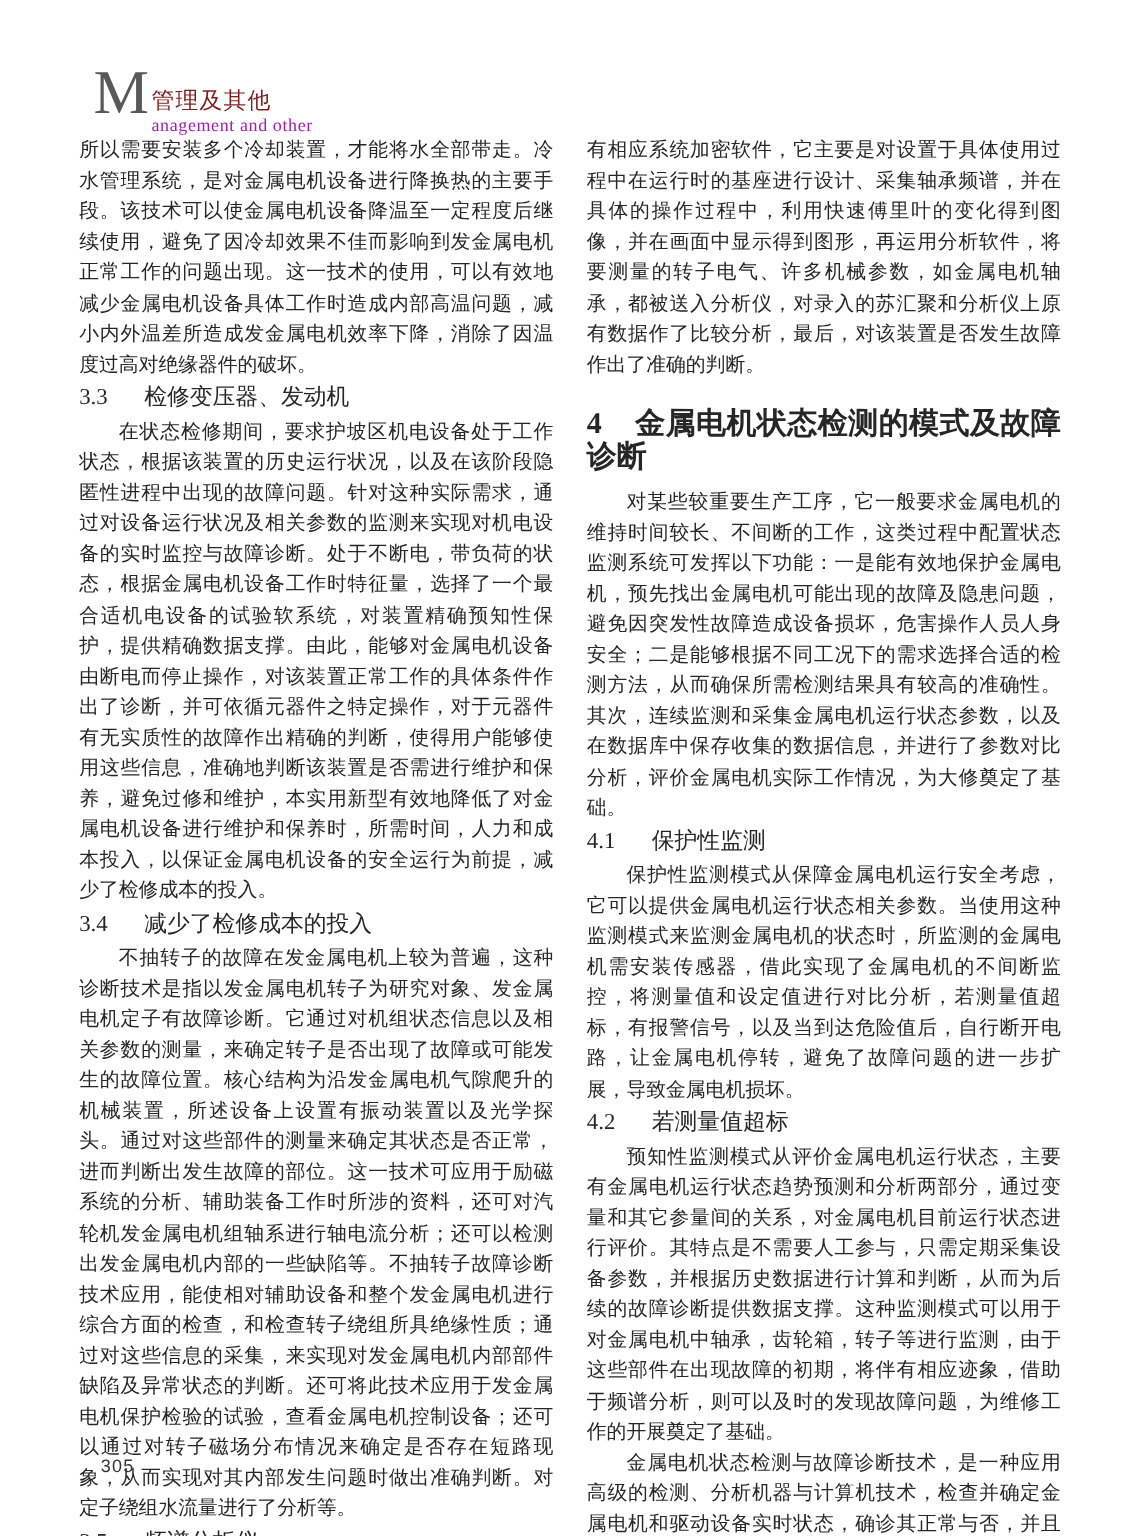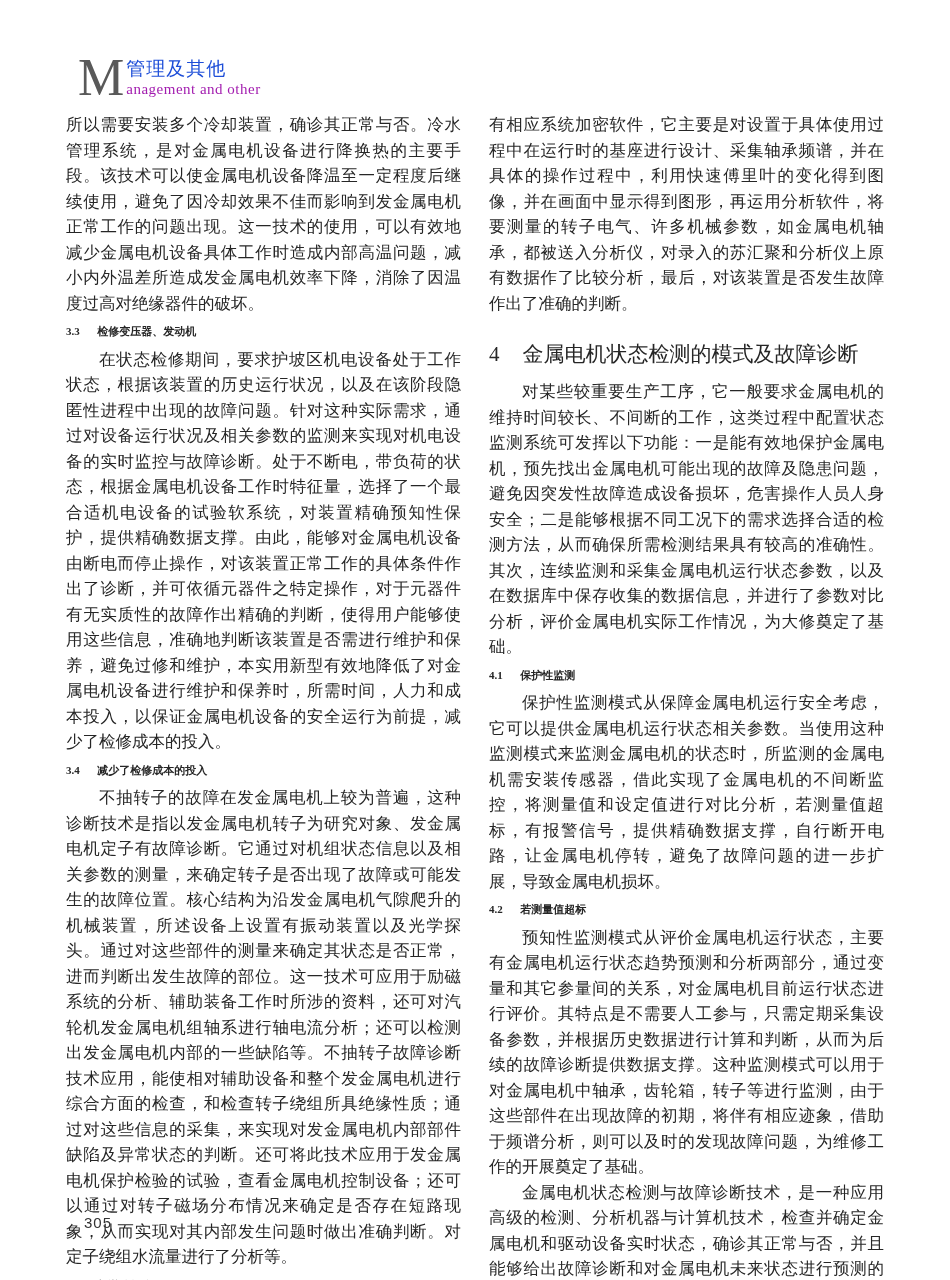--- a/index.html
+++ b/index.html
@@ -6,55 +6,55 @@
   .page {
     position:relative; width:950px; height:1280px; margin:0 auto;
     background:#ffffff; overflow:hidden;
     font-family:"Liberation Serif","DejaVu Serif",serif;
     color:#262626;
   }
   
   .logo { position:absolute; left:78px; top:56px; display:flex; align-items:flex-start; color:#595959; }
   .logo-m { font-size:52px; line-height:44px; font-weight:400; letter-spacing:0; }
   .logo-text { display:flex; flex-direction:column; margin-left:2px; padding-top:2px; }
-  .logo-zh { font-size:19px; line-height:22px; color:#1d4ed8; font-family:"Liberation Sans","DejaVu Sans",sans-serif; letter-spacing:1px; }
+  .logo-zh { font-size:19px; line-height:22px; color:#7f1d1d; font-family:"Liberation Sans","DejaVu Sans",sans-serif; letter-spacing:1px;margin-top:16px; }
   .logo-en { font-size:15px; line-height:18px; color:#a21caf; letter-spacing:0.5px; }
 
   
   .col { position:absolute; top:112px; width:395px; font-size:16.5px; line-height:25.5px; text-align:justify; }
   .col-left  { left:66px;  }
   .col-right { left:489px; }
   .col p { margin:0; }
   .col p.indent { text-indent:2em; }
 
-  .h2 { font-weight:bold; margin:3px 0 2px 0; line-height:25.5px;
-        font-family:"Liberation Sans","DejaVu Sans",sans-serif; font-size:11px; }
+  .h2 { font-weight:normal; margin:3px 0 2px 0; line-height:25.5px;
+        font-family:"Liberation Sans","DejaVu Sans",sans-serif; font-size:19px; }
   .h2 .hnum { font-family:"Liberation Serif","DejaVu Serif",serif; margin-right:1.6em; }
-  .h1 { font-weight:normal; margin:24px 0 11px 0; line-height:27px;
-        font-family:"Liberation Sans","DejaVu Sans",sans-serif; font-size:21px; }
+  .h1 { font-weight:bold; margin:24px 0 11px 0; line-height:27px;
+        font-family:"Liberation Sans","DejaVu Sans",sans-serif; font-size:25px; }
   .h1 .hnum { font-family:"Liberation Serif","DejaVu Serif",serif; margin-right:1.1em; }
 
   .footer { position:absolute; left:84px; top:1214px; font-size:15px; color:#333333;
             font-family:"Liberation Sans","DejaVu Sans",sans-serif; letter-spacing:1px; }
 </style>
 </head>
 <body>
 
 <div class="page">
 
   <div class="logo">
     <span class="logo-m">M</span>
     <span class="logo-text">
       <span class="logo-zh">管理及其他</span>
       <span class="logo-en">anagement and other</span>
     </span>
   </div>
 
   <div class="col col-left">
-    <p>所以需要安装多个冷却装置，确诊其正常与否。冷水管理系统，是对金属电机设备进行降换热的主要手段。该技术可以使金属电机设备降温至一定程度后继续使用，避免了因冷却效果不佳而影响到发金属电机正常工作的问题出现。这一技术的使用，可以有效地减少金属电机设备具体工作时造成内部高温问题，减小内外温差所造成发金属电机效率下降，消除了因温度过高对绝缘器件的破坏。</p>
+    <p>所以需要安装多个冷却装置，才能将水全部带走。冷水管理系统，是对金属电机设备进行降换热的主要手段。该技术可以使金属电机设备降温至一定程度后继续使用，避免了因冷却效果不佳而影响到发金属电机正常工作的问题出现。这一技术的使用，可以有效地减少金属电机设备具体工作时造成内部高温问题，减小内外温差所造成发金属电机效率下降，消除了因温度过高对绝缘器件的破坏。</p>
     <div class="h2">
       <span class="hnum">3.3</span><span>检修变压器、发动机</span>
     </div>
     <p class="indent">在状态检修期间，要求护坡区机电设备处于工作状态，根据该装置的历史运行状况，以及在该阶段隐匿性进程中出现的故障问题。针对这种实际需求，通过对设备运行状况及相关参数的监测来实现对机电设备的实时监控与故障诊断。处于不断电，带负荷的状态，根据金属电机设备工作时特征量，选择了一个最合适机电设备的试验软系统，对装置精确预知性保护，提供精确数据支撑。由此，能够对金属电机设备由断电而停止操作，对该装置正常工作的具体条件作出了诊断，并可依循元器件之特定操作，对于元器件有无实质性的故障作出精确的判断，使得用户能够使用这些信息，准确地判断该装置是否需进行维护和保养，避免过修和维护，本实用新型有效地降低了对金属电机设备进行维护和保养时，所需时间，人力和成本投入，以保证金属电机设备的安全运行为前提，减少了检修成本的投入。</p>
     <div class="h2">
       <span class="hnum">3.4</span><span>减少了检修成本的投入</span>
     </div>
     <p class="indent">不抽转子的故障在发金属电机上较为普遍，这种诊断技术是指以发金属电机转子为研究对象、发金属电机定子有故障诊断。它通过对机组状态信息以及相关参数的测量，来确定转子是否出现了故障或可能发生的故障位置。核心结构为沿发金属电机气隙爬升的机械装置，所述设备上设置有振动装置以及光学探头。通过对这些部件的测量来确定其状态是否正常，进而判断出发生故障的部位。这一技术可应用于励磁系统的分析、辅助装备工作时所涉的资料，还可对汽轮机发金属电机组轴系进行轴电流分析；还可以检测出发金属电机内部的一些缺陷等。不抽转子故障诊断技术应用，能使相对辅助设备和整个发金属电机进行综合方面的检查，和检查转子绕组所具绝缘性质；通过对这些信息的采集，来实现对发金属电机内部部件缺陷及异常状态的判断。还可将此技术应用于发金属电机保护检验的试验，查看金属电机控制设备；还可以通过对转子磁场分布情况来确定是否存在短路现象，从而实现对其内部发生问题时做出准确判断。对定子绕组水流量进行了分析等。</p>
     <div class="h2">
       <span class="hnum">3.5</span><span>频谱分析仪</span>
@@ -64,21 +64,21 @@
 
   <div class="col col-right">
     <p>有相应系统加密软件，它主要是对设置于具体使用过程中在运行时的基座进行设计、采集轴承频谱，并在具体的操作过程中，利用快速傅里叶的变化得到图像，并在画面中显示得到图形，再运用分析软件，将要测量的转子电气、许多机械参数，如金属电机轴承，都被送入分析仪，对录入的苏汇聚和分析仪上原有数据作了比较分析，最后，对该装置是否发生故障作出了准确的判断。</p>
     <div class="h1">
       <span class="hnum">4</span><span>金属电机状态检测的模式及故障诊断</span>
     </div>
     <p class="indent">对某些较重要生产工序，它一般要求金属电机的维持时间较长、不间断的工作，这类过程中配置状态监测系统可发挥以下功能：一是能有效地保护金属电机，预先找出金属电机可能出现的故障及隐患问题，避免因突发性故障造成设备损坏，危害操作人员人身安全；二是能够根据不同工况下的需求选择合适的检测方法，从而确保所需检测结果具有较高的准确性。其次，连续监测和采集金属电机运行状态参数，以及在数据库中保存收集的数据信息，并进行了参数对比分析，评价金属电机实际工作情况，为大修奠定了基础。</p>
     <div class="h2">
       <span class="hnum">4.1</span><span>保护性监测</span>
     </div>
-    <p class="indent">保护性监测模式从保障金属电机运行安全考虑，它可以提供金属电机运行状态相关参数。当使用这种监测模式来监测金属电机的状态时，所监测的金属电机需安装传感器，借此实现了金属电机的不间断监控，将测量值和设定值进行对比分析，若测量值超标，有报警信号，提供精确数据支撑，自行断开电路，让金属电机停转，避免了故障问题的进一步扩展，导致金属电机损坏。</p>
+    <p class="indent">保护性监测模式从保障金属电机运行安全考虑，它可以提供金属电机运行状态相关参数。当使用这种监测模式来监测金属电机的状态时，所监测的金属电机需安装传感器，借此实现了金属电机的不间断监控，将测量值和设定值进行对比分析，若测量值超标，有报警信号，以及当到达危险值后，自行断开电路，让金属电机停转，避免了故障问题的进一步扩展，导致金属电机损坏。</p>
     <div class="h2">
       <span class="hnum">4.2</span><span>若测量值超标</span>
     </div>
     <p class="indent">预知性监测模式从评价金属电机运行状态，主要有金属电机运行状态趋势预测和分析两部分，通过变量和其它参量间的关系，对金属电机目前运行状态进行评价。其特点是不需要人工参与，只需定期采集设备参数，并根据历史数据进行计算和判断，从而为后续的故障诊断提供数据支撑。这种监测模式可以用于对金属电机中轴承，齿轮箱，转子等进行监测，由于这些部件在出现故障的初期，将伴有相应迹象，借助于频谱分析，则可以及时的发现故障问题，为维修工作的开展奠定了基础。</p>
     <p class="indent">金属电机状态检测与故障诊断技术，是一种应用高级的检测、分析机器与计算机技术，检查并确定金属电机和驱动设备实时状态，确诊其正常与否，并且能够给出故障诊断和对金属电机未来状态进行预测的技巧。它可以为用户提供故障早期发现、快速准确定位及可靠维修决策支</p>
   </div>
 
   <div class="footer">305</div>
 
 </div>

